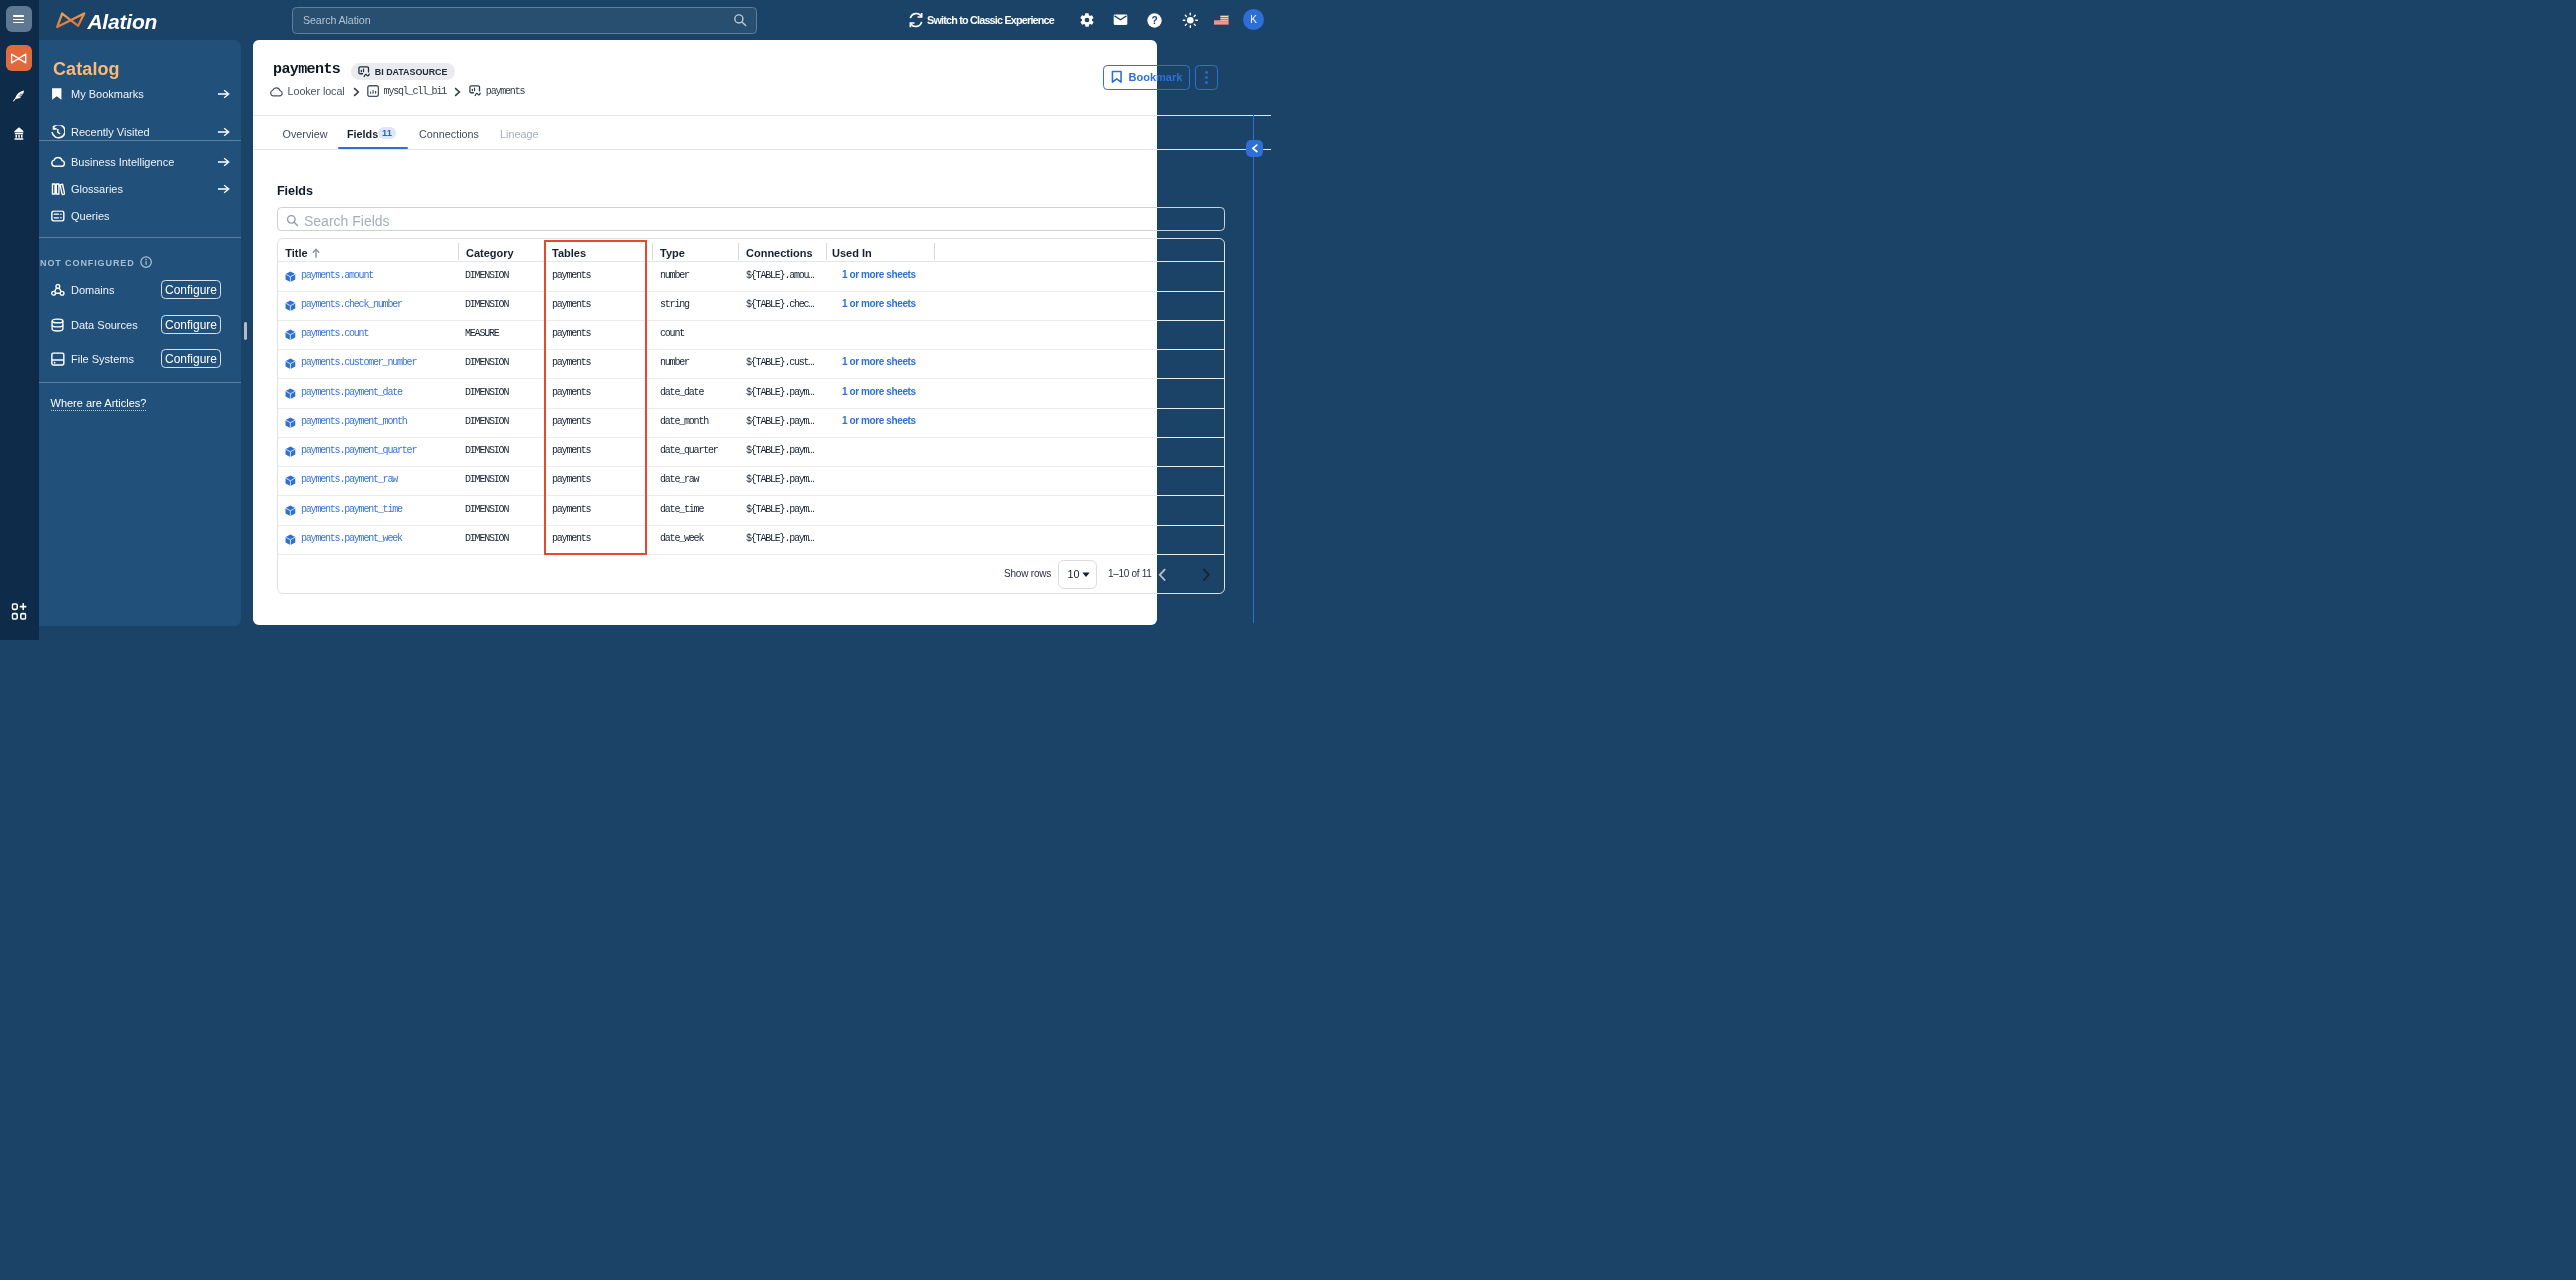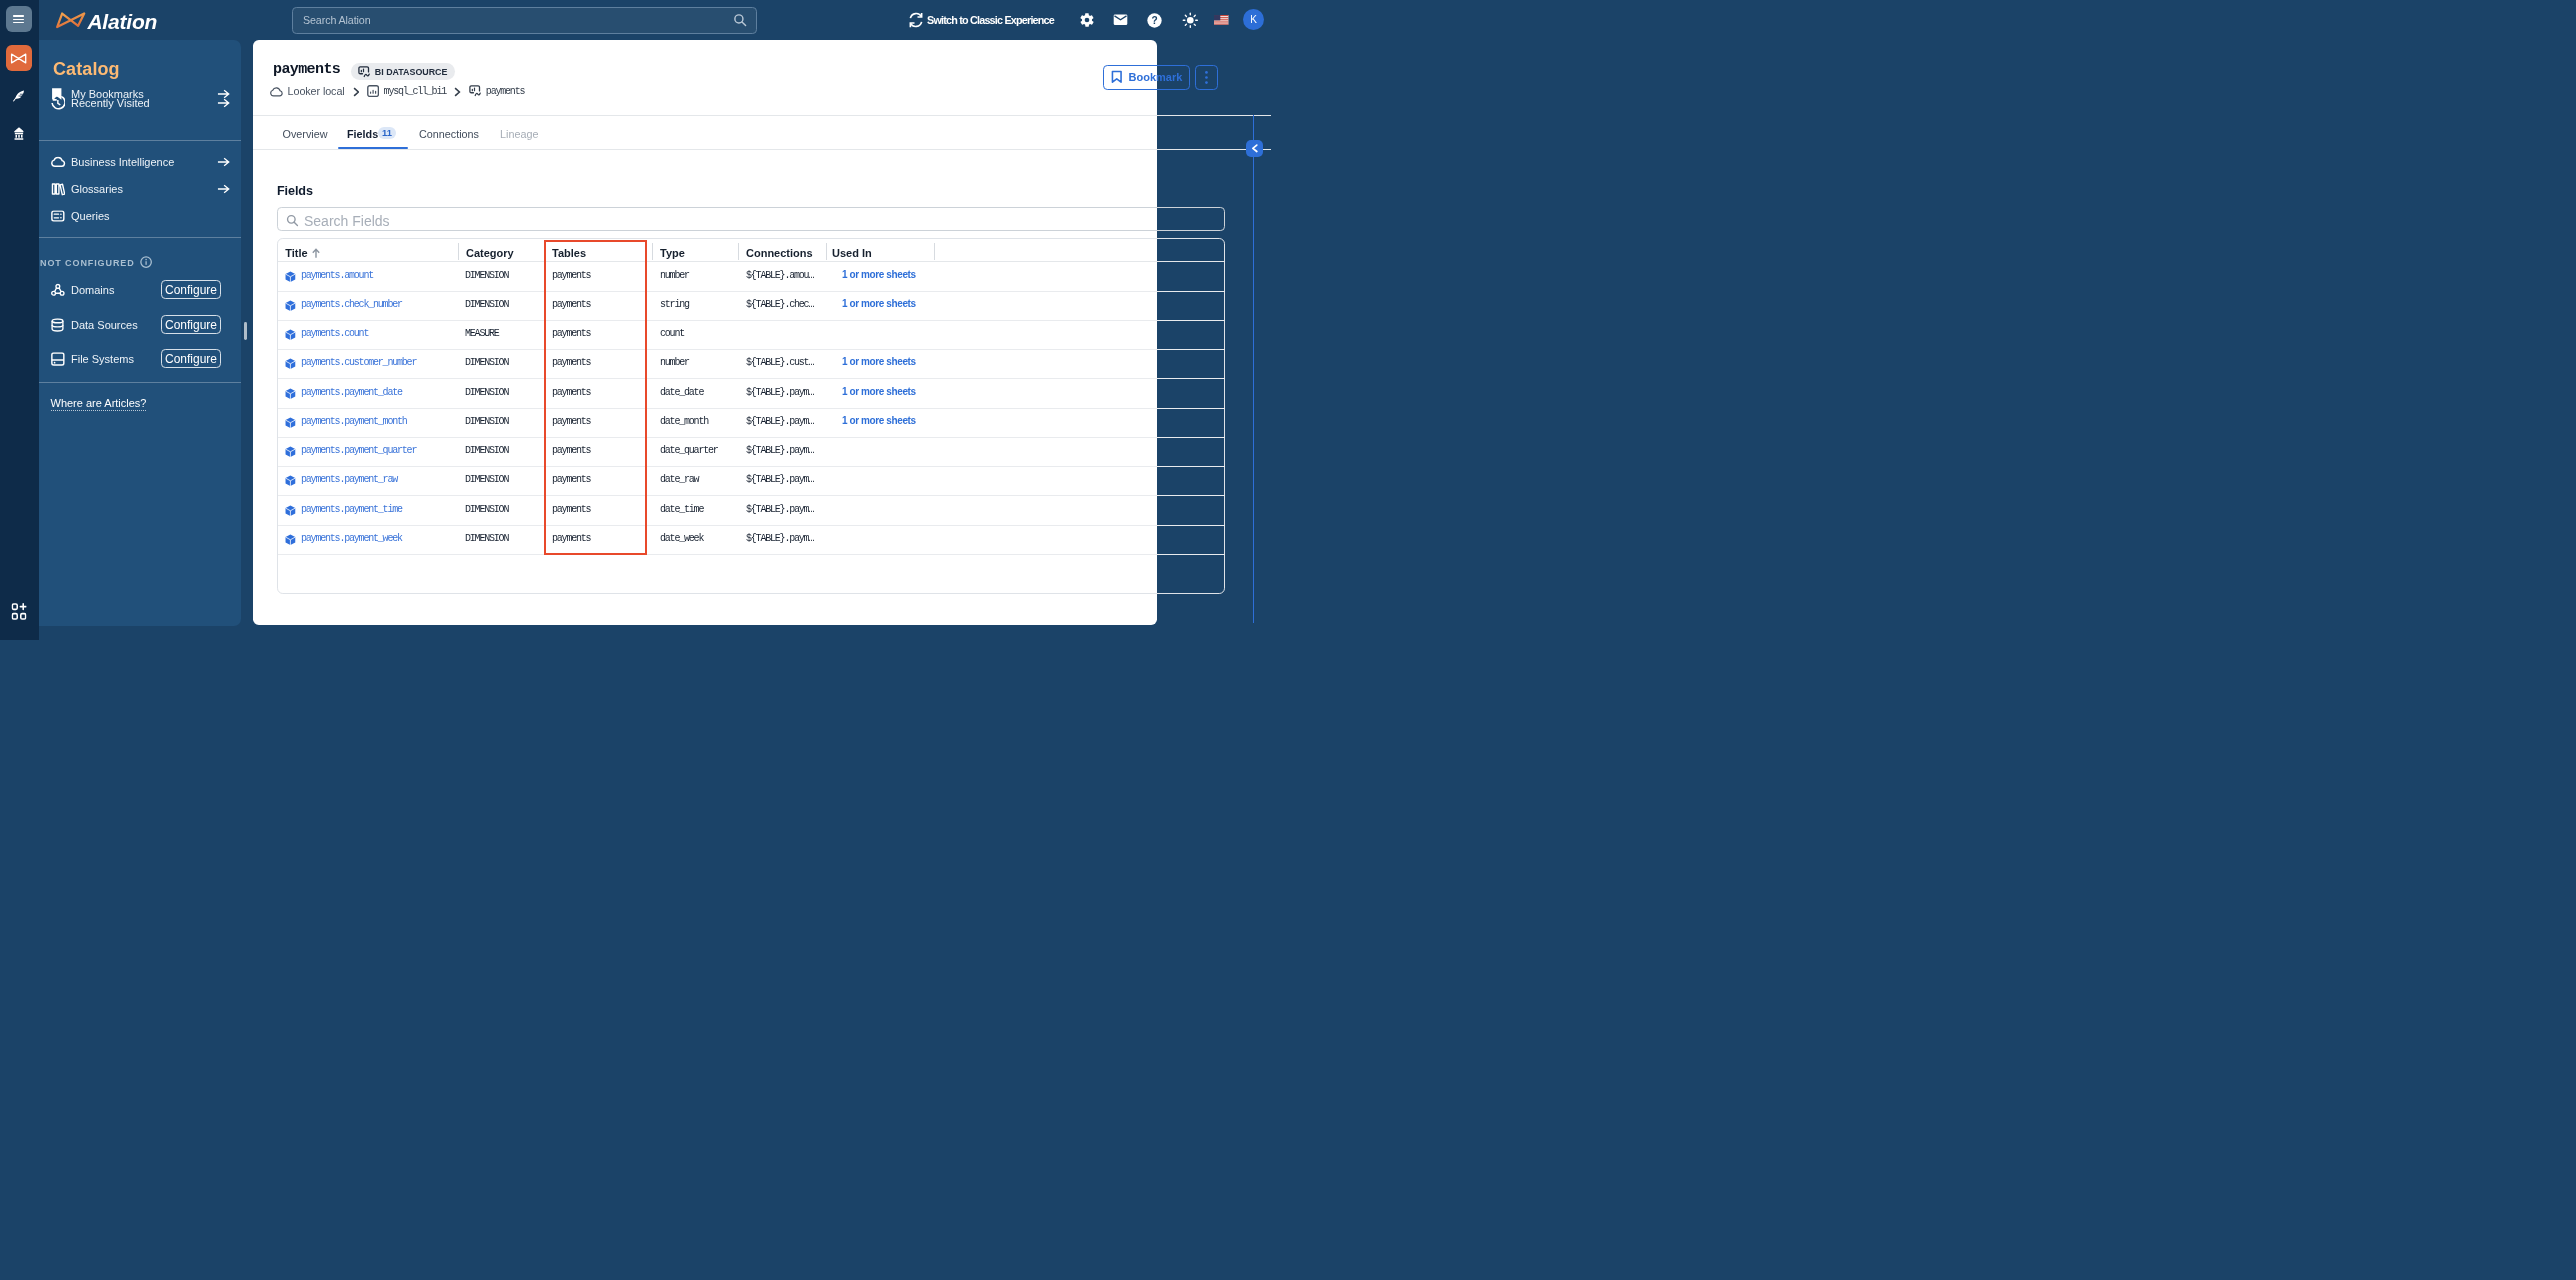--- a/index.html
+++ b/index.html
@@ -173,21 +173,21 @@
   <h1>Catalog</h1>
   <div class="srow" style="top:41px">
     <svg class="ico" width="11.5" height="13.7" viewBox="0 0 16 19">
         <path d="M1.5 1.5 h13 v16 l-6.5 -5 l-6.5 5 Z" fill="#fff"></path>
       </svg>
     <span class="lbl">My Bookmarks</span>
     <svg class="arr" width="13" height="10" viewBox="0 0 21 16">
         <path d="M1.5 8 h17.5 M11.5 1.8 L19 8 L11.5 14.2" fill="none" stroke="#fff" stroke-width="2.1"></path>
       </svg>
   </div>
-  <div class="srow" style="top:50px">
+  <div class="srow" style="top:79px">
     <svg class="ico" width="13.7" height="13.7" viewBox="0 0 19 19">
         <path d="M3.2 3.2 A9 9 0 1 1 1.5 9.5" fill="none" stroke="#fff" stroke-width="2.2"></path>
         <path d="M3.5 0.8 v4.4 h4.4" fill="none" stroke="#fff" stroke-width="2.2"></path>
         <path d="M9.5 5.2 v4.8 l3.4 2" fill="none" stroke="#fff" stroke-width="2"></path>
       </svg>
     <span class="lbl">Recently Visited</span>
     <svg class="arr" width="13" height="10" viewBox="0 0 21 16">
         <path d="M1.5 8 h17.5 M11.5 1.8 L19 8 L11.5 14.2" fill="none" stroke="#fff" stroke-width="2.1"></path>
       </svg>
   </div>
@@ -435,20 +435,36 @@
       <svg class="cube" width="10.8" height="11.5" viewBox="0 0 24 26">
           <path fill="#2f6fdb" d="M12 1 L23 7 V19 L12 25 L1 19 V7 Z"></path>
           <path d="M1 7 L12 13 L23 7 M12 13 V25" stroke="#fff" stroke-width="1.8" fill="none"></path>
         </svg>
       <span class="mono tlink">payments.payment_week</span>
       <span class="mono cmono" style="left:187px">DIMENSION</span>
       <span class="mono cmono" style="left:274px">payments</span>
       <span class="mono cmono" style="left:382px">date_week</span>
       <span class="mono cmono" style="left:468px">${TABLE}.paym…</span>
     </div>
+    <div id="pgrow">
+      <span id="pgShow">Show rows</span>
+      <div id="pgDrop">
+        <span style="position:absolute;left:8.6px;top:7.2px;font-size:10.8px;color:#111b29">10</span>
+        <svg style="position:absolute;right:6.5px;top:11.5px" width="8" height="5.8" viewBox="0 0 11 8">
+            <path d="M0.5 0.8 L5.5 7 L10.5 0.8 Z" fill="#13202e"></path>
+          </svg>
+      </div>
+      <span id="pgCount">1–10 of 11</span>
+      <svg style="position:absolute;left:880px;top:13.7px" width="8.6" height="13.7" viewBox="0 0 12 19">
+          <path d="M10 1.5 L2.5 9.5 L10 17.5" fill="none" stroke="#b9bfc7" stroke-width="2.6"></path>
+        </svg>
+      <svg style="position:absolute;left:924px;top:13.7px" width="8.6" height="13.7" viewBox="0 0 12 19">
+          <path d="M2 1.5 L9.5 9.5 L2 17.5" fill="none" stroke="#1a2230" stroke-width="2.6"></path>
+        </svg>
+    </div>
   </div>
   <div id="redbox"></div>
   <div id="bkbtn">
     <svg width="11.5" height="13.7" viewBox="0 0 16 19">
         <path d="M2 2 h12 v15 l-6 -4.6 l-6 4.6 Z" fill="none" stroke="#2e6fd8" stroke-width="2.2" stroke-linejoin="round"></path>
       </svg>
     Bookmark
   </div>
   <div id="kebab">
     <svg width="2.9" height="13" viewBox="0 0 4 18">

